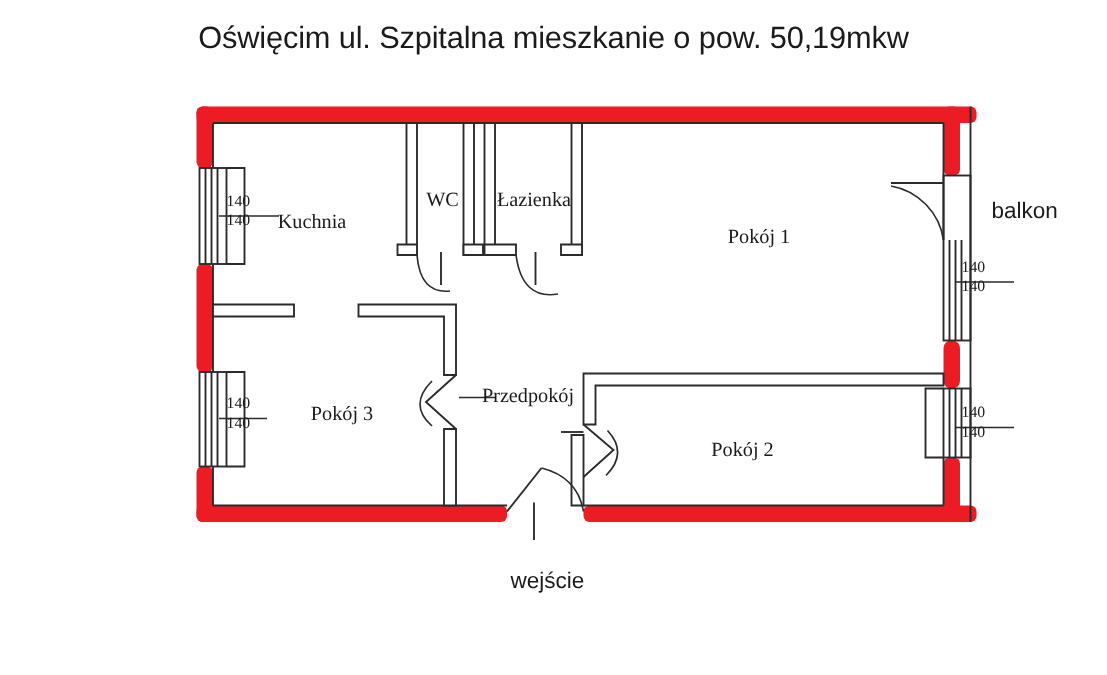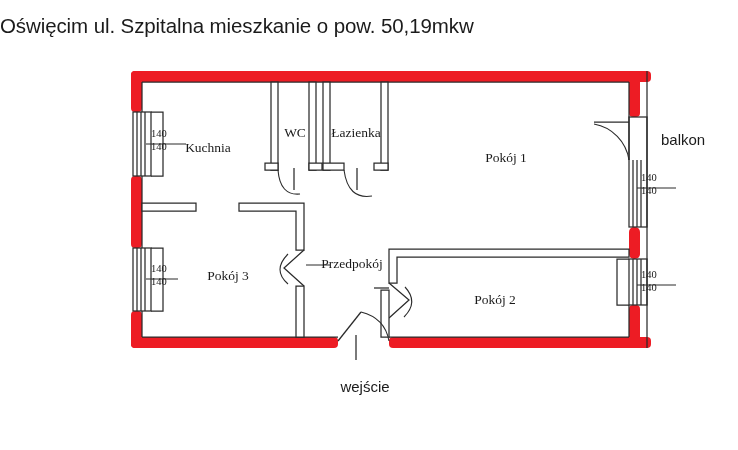--- a/index.html
+++ b/index.html
@@ -18,21 +18,21 @@
     position: relative;
     width: 738px;
     height: 450px;
     background: #ffffff;
   }
   #title {
     position: absolute;
     left: 0;
     top: 14px;
     width: 738px;
-    text-align: left;
+    text-align: center;
     font-family: "Liberation Sans", sans-serif;
     font-size: 20.5px;
     font-weight: 400;
     color: #1b1b1b;
     letter-spacing: -0.1px;
     white-space: nowrap;
   }
   #plan-svg {
     position: absolute;
     left: 0;

